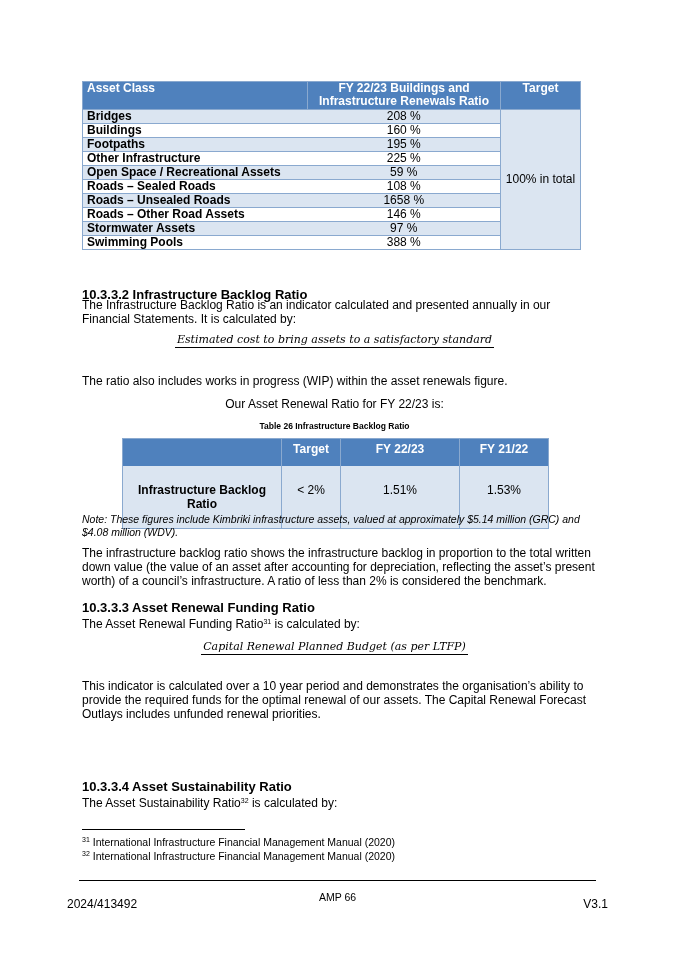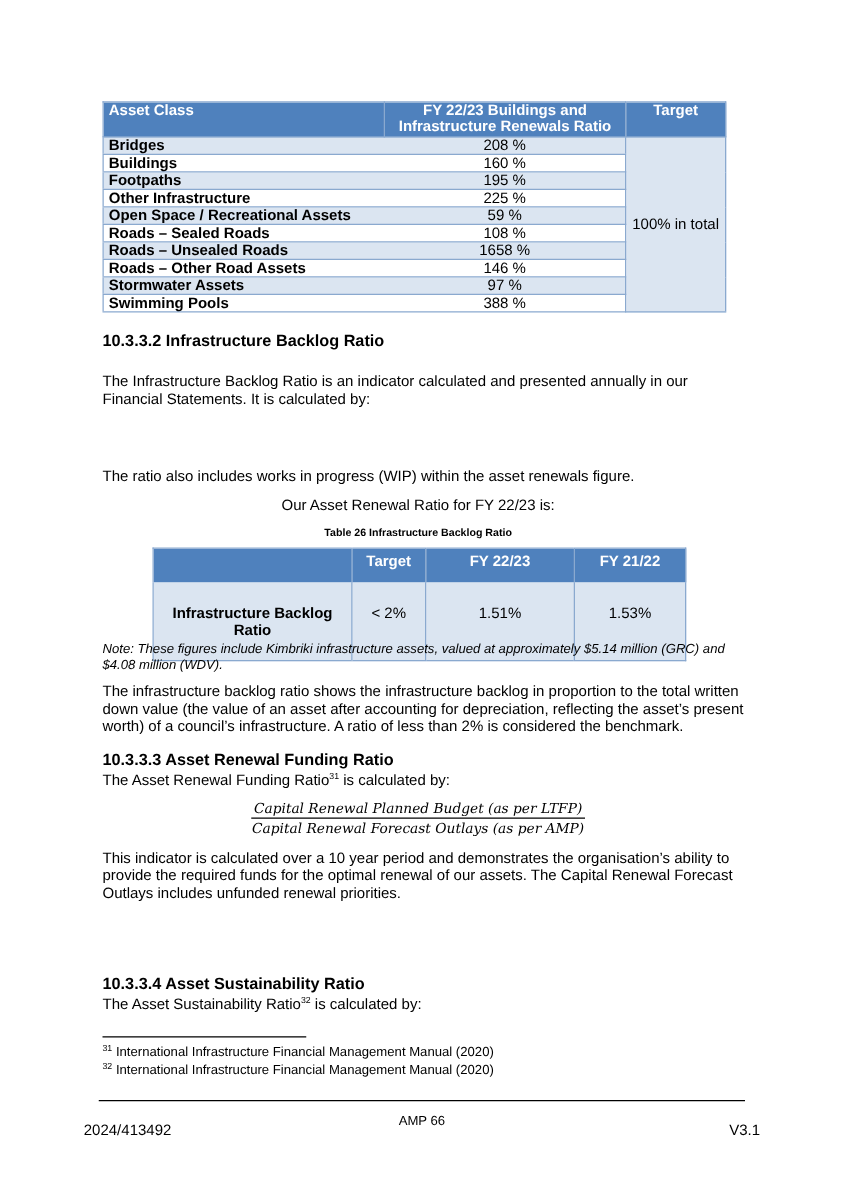--- a/index.html
+++ b/index.html
@@ -87,24 +87,25 @@
       <td class="name">Stormwater Assets</td>
       <td class="val">97 %</td>
     </tr>
     <tr class="plain">
       <td class="name">Swimming Pools</td>
       <td class="val">388 %</td>
     </tr>
   </tbody>
 </table>
 
-<h3 style="top:265px;">10.3.3.2 Infrastructure Backlog Ratio</h3>
+<h3 style="top:287px;">10.3.3.2 Infrastructure Backlog Ratio</h3>
 <p class="body" style="top:298px;">The Infrastructure Backlog Ratio is an indicator calculated and presented annually in our Financial Statements. It is calculated by:</p>
 
 <div class="frac" style="left:82px; width:505px; top:333px;">
+  <span class="num">Estimated cost to bring assets to a satisfactory standard</span>
 </div>
 
 <p class="body" style="top:374px;">The ratio also includes works in progress (WIP) within the asset renewals figure.</p>
 <p class="body" style="top:397px; text-align:center; width:505px;">Our Asset Renewal Ratio for FY 22/23 is:</p>
 <p class="body" style="top:419px; text-align:center; width:505px; font-size:8.5px; font-weight:bold;">Table 26 Infrastructure Backlog Ratio</p>
 
 <table id="t2">
   <thead>
     <tr>
       <th style="width:150px;border-left:none;"></th>
@@ -124,21 +125,20 @@
 </table>
 
 <p class="body" style="top:513px; font-style:italic; font-size:10.5px; line-height:13px;">Note: These figures include Kimbriki infrastructure assets, valued at approximately $5.14 million (GRC) and $4.08 million (WDV).</p>
 <p class="body" style="top:546px;">The infrastructure backlog ratio shows the infrastructure backlog in proportion to the total written down value (the value of an asset after accounting for depreciation, reflecting the asset’s present worth) of a council’s infrastructure. A ratio of less than 2% is considered the benchmark.</p>
 
 <h3 style="top:600px;">10.3.3.3 Asset Renewal Funding Ratio</h3>
 <p class="body" style="top:617px;"><span>The Asset Renewal Funding Ratio</span><sup>31</sup><span> is calculated by:</span></p>
 
 <div class="frac" style="left:82px; width:505px; top:640px;">
   <span class="num">Capital Renewal Planned Budget (as per LTFP)</span>
-  <span class="den">Capital Renewal Forecast Outlays (as per AMP)</span>
 </div>
 
 <p class="body" style="top:679px;">This indicator is calculated over a 10 year period and demonstrates the organisation’s ability to provide the required funds for the optimal renewal of our assets. The Capital Renewal Forecast Outlays includes unfunded renewal priorities.</p>
 
 <h3 style="top:779px;">10.3.3.4 Asset Sustainability Ratio</h3>
 <p class="body" style="top:796px;"><span>The Asset Sustainability Ratio</span><sup>32</sup><span> is calculated by:</span></p>
 
 <div class="abs" style="left:82px; top:829px; width:163px; height:1px; background:#000;"></div>
 <div class="footnote" style="top:835px;"><sup>31</sup><span> International Infrastructure Financial Management Manual (2020)</span></div>
 <div class="footnote" style="top:849px;"><sup>32</sup><span> International Infrastructure Financial Management Manual (2020)</span></div>

